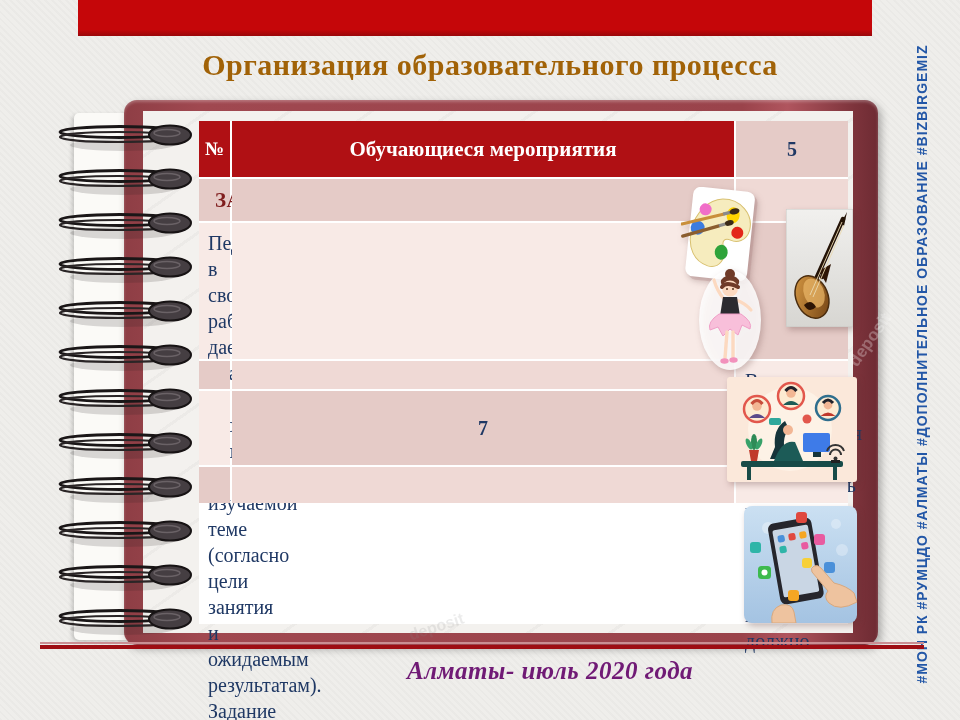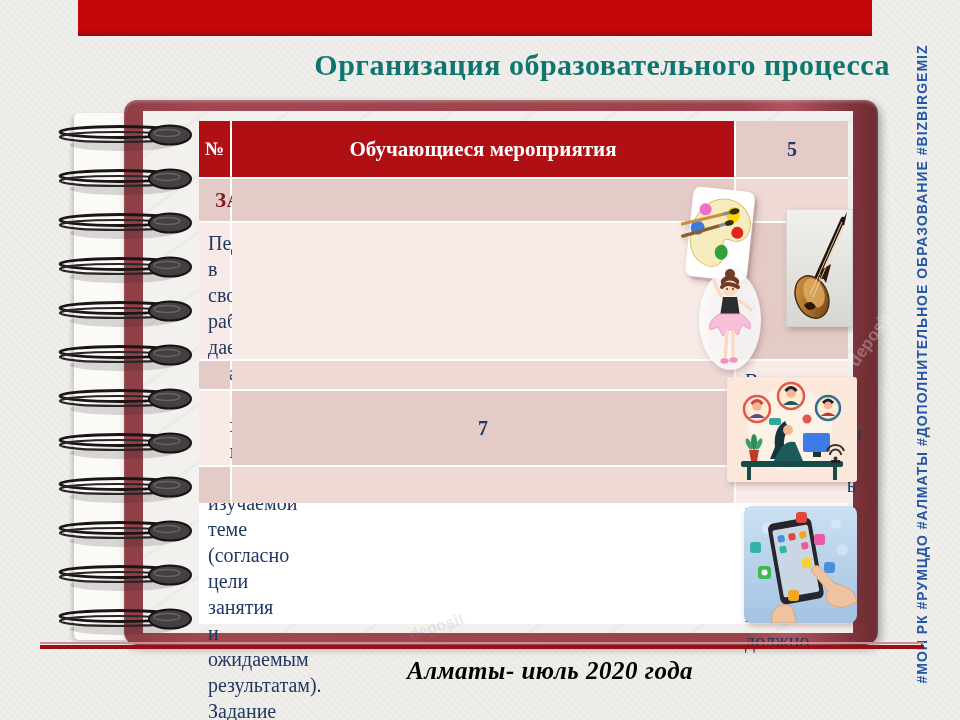--- a/index.html
+++ b/index.html
@@ -7,22 +7,22 @@
     width:960px;height:720px;position:relative;overflow:hidden;
     background:#EFEEEB;
     background-image:repeating-linear-gradient(45deg,rgba(0,0,0,0.018) 0 2px,transparent 2px 5px);
     font-family:"Liberation Serif",serif;
   }
   .top-bar{
     position:absolute;left:78px;top:0;width:794px;height:36px;
     background:linear-gradient(#C50609 82%,#99070A);
   }
   .slide-title{
-    position:absolute;left:90px;top:48px;width:800px;text-align:right;
-    font-size:30px;font-weight:bold;color:#0f766e;letter-spacing:.5px;
+    position:absolute;left:90px;top:48px;width:800px;text-align:center;
+    font-size:30px;font-weight:bold;color:#a16207;letter-spacing:.5px;
   }
   .hashtags{
     position:absolute;top:0;left:0;width:680px;height:20px;text-align:center;
     transform:translate(584px,354px) rotate(-90deg);
     font-family:"Liberation Sans",sans-serif;font-size:14px;font-weight:bold;
     color:#2357A7;letter-spacing:1px;white-space:nowrap;
   }
   
   .left-pages{
     position:absolute;left:74px;top:113px;width:54px;height:527px;
@@ -73,21 +73,21 @@
   .img-palette{left:681px;top:187px;}
   .img-ballerina{left:697px;top:266px;}
   .img-dombra{left:786px;top:209px;}
   .img-discussion{left:727px;top:377px;}
   .img-phone{left:744px;top:506px;}
   
   .line-thin{position:absolute;left:40px;top:642px;width:884px;height:2px;background:#CA8E93;z-index:8;}
   .line-thick{position:absolute;left:40px;top:645px;width:884px;height:4px;background:#9E0D13;z-index:8;}
   .slide-footer{
     position:absolute;left:150px;top:657px;width:800px;text-align:center;
-    font-style:italic;font-weight:bold;font-size:25px;color:#000000;letter-spacing:.5px;
+    font-style:italic;font-weight:bold;font-size:25px;color:#701a75;letter-spacing:.5px;
   }
   .wm{position:absolute;color:#888;opacity:.16;font-family:"Liberation Sans",sans-serif;
       font-weight:bold;z-index:9;pointer-events:none;}
   .wm1{left:840px;top:330px;font-size:17px;color:#FFF;opacity:.28;transform:rotate(-55deg);}
   .wm2{left:408px;top:618px;font-size:16px;transform:rotate(-18deg);}
 </style>
 </head>
 <body>
 
 <div class="top-bar"></div>

